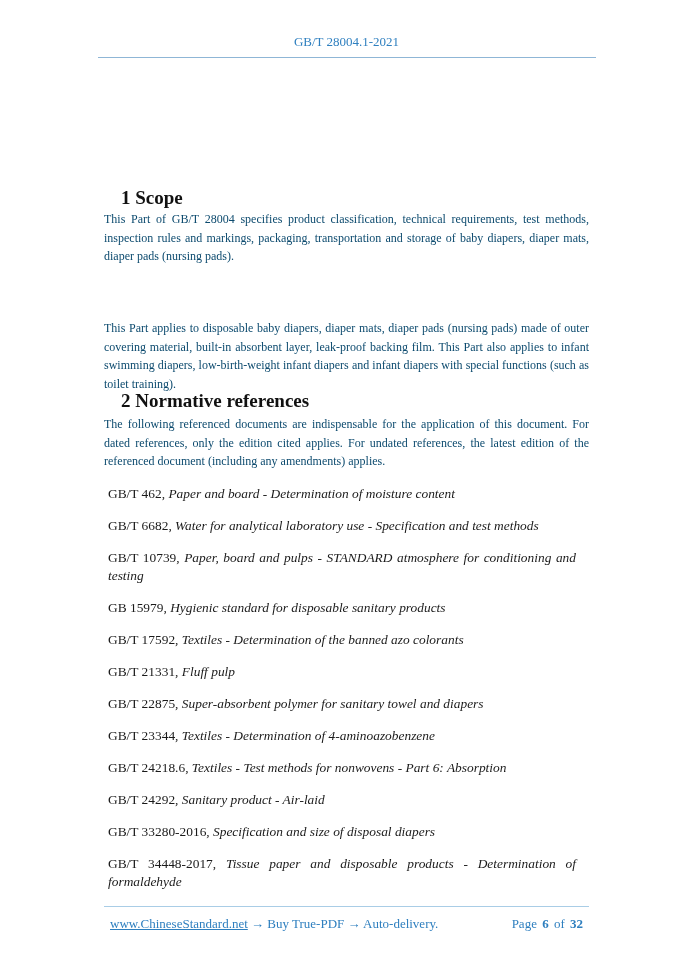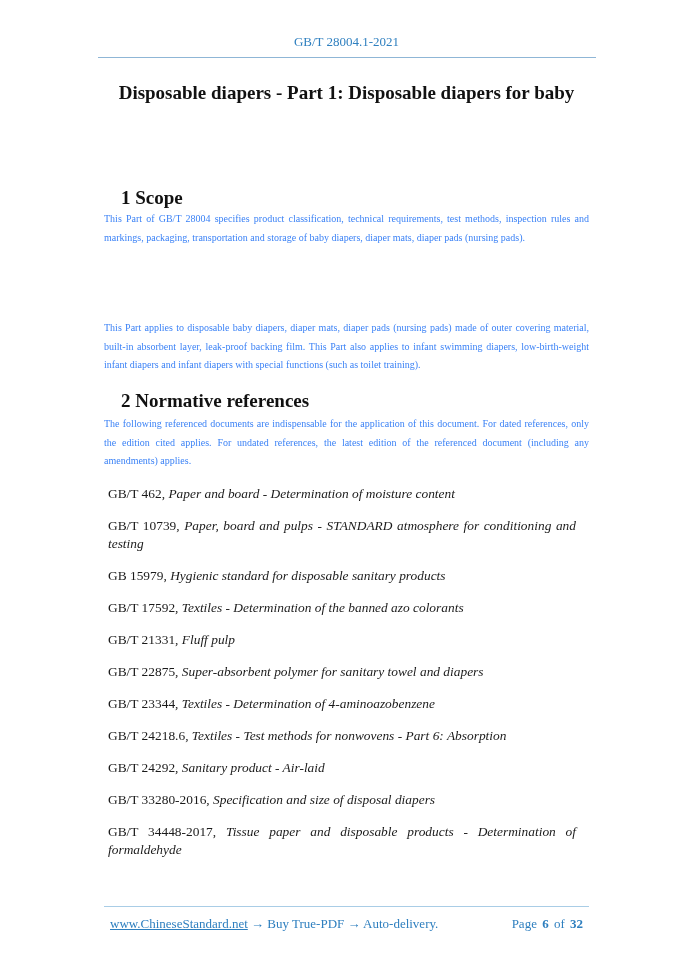--- a/index.html
+++ b/index.html
@@ -50,24 +50,24 @@
       left: 104px;
       font-size: 19px;
       font-weight: bold;
       color: #111;
       margin: 17px;
     }
     .para {
       position: absolute;
       left: 104px;
       width: 485px;
-      font-size: 10px;
+      font-size: 12px;
       line-height: 18.5px;
       text-align: justify;
-      color: #3b82f6;
+      color: #0c4a6e;
       margin: 0;
     }
     .refs {
       position: absolute;
       left: 108px;
       top: 485px;
       width: 468px;
       margin: 0;
       padding: 0;
       list-style: none;
@@ -119,33 +119,33 @@
     }
   </style>
 </head>
 <body>
 
 <div class="page">
 
   <div class="header-code">GB/T 28004.1-2021</div>
   <div class="header-rule"></div>
 
-  <div class="doc-title">Disposable diapers - Part 1: Disposable diapers for baby</div>
 
   <h2 class="section-heading" style="top:170px;">1 Scope</h2>
 
   <p class="para" style="top:210px;">This Part of GB/T 28004 specifies product classification, technical requirements, test methods, inspection rules and markings, packaging, transportation and storage of baby diapers, diaper mats, diaper pads (nursing pads).</p>
   <p class="para" style="top:279px;margin-top:40px;">This Part applies to disposable baby diapers, diaper mats, diaper pads (nursing pads) made of outer covering material, built-in absorbent layer, leak-proof backing film. This Part also applies to infant swimming diapers, low-birth-weight infant diapers and infant diapers with special functions (such as toilet training).</p>
 
   <h2 class="section-heading" style="top:373px;">2 Normative references</h2>
 
   <p class="para" style="top:415px;">The following referenced documents are indispensable for the application of this document. For dated references, only the edition cited applies. For undated references, the latest edition of the referenced document (including any amendments) applies.</p>
 
   <ul class="refs">
     <li class="ref"><span>GB/T 462,</span> <span class="title">Paper and board - Determination of moisture content</span></li>
+    <li class="ref"><span>GB/T 6682,</span> <span class="title">Water for analytical laboratory use - Specification and test methods</span></li>
     <li class="ref justify-wide"><span>GB/T 10739,</span> <span class="title">Paper, board and pulps - STANDARD atmosphere for conditioning and testing</span></li>
     <li class="ref"><span>GB 15979,</span> <span class="title">Hygienic standard for disposable sanitary products</span></li>
     <li class="ref"><span>GB/T 17592,</span> <span class="title">Textiles - Determination of the banned azo colorants</span></li>
     <li class="ref"><span>GB/T 21331,</span> <span class="title">Fluff pulp</span></li>
     <li class="ref"><span>GB/T 22875,</span> <span class="title">Super-absorbent polymer for sanitary towel and diapers</span></li>
     <li class="ref"><span>GB/T 23344,</span> <span class="title">Textiles - Determination of 4-aminoazobenzene</span></li>
     <li class="ref"><span>GB/T 24218.6,</span> <span class="title">Textiles - Test methods for nonwovens - Part 6: Absorption</span></li>
     <li class="ref"><span>GB/T 24292,</span> <span class="title">Sanitary product - Air-laid</span></li>
     <li class="ref"><span>GB/T 33280-2016,</span> <span class="title">Specification and size of disposal diapers</span></li>
     <li class="ref justify-wide"><span>GB/T 34448-2017,</span> <span class="title">Tissue paper and disposable products - Determination of formaldehyde</span></li>

